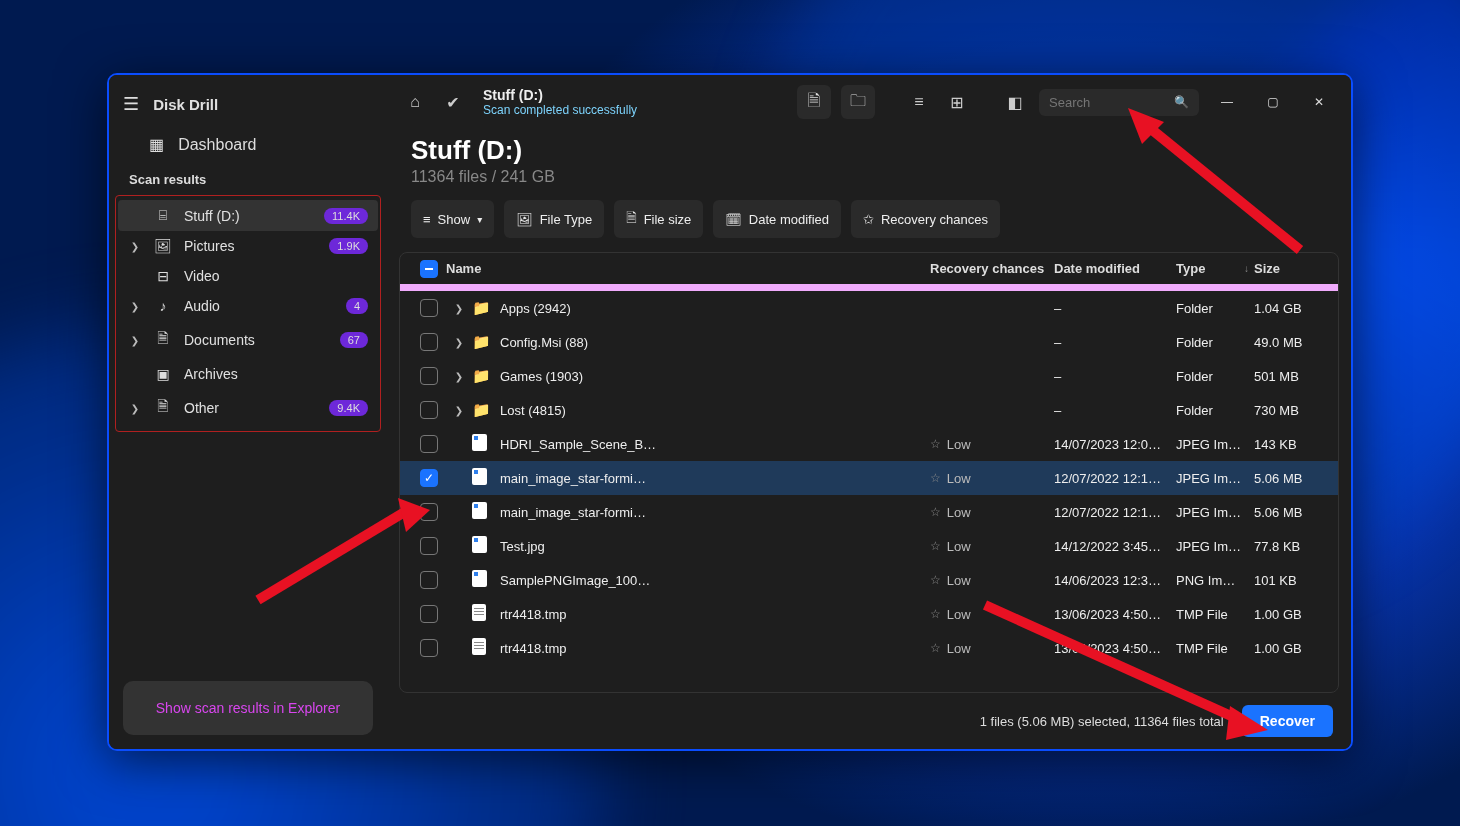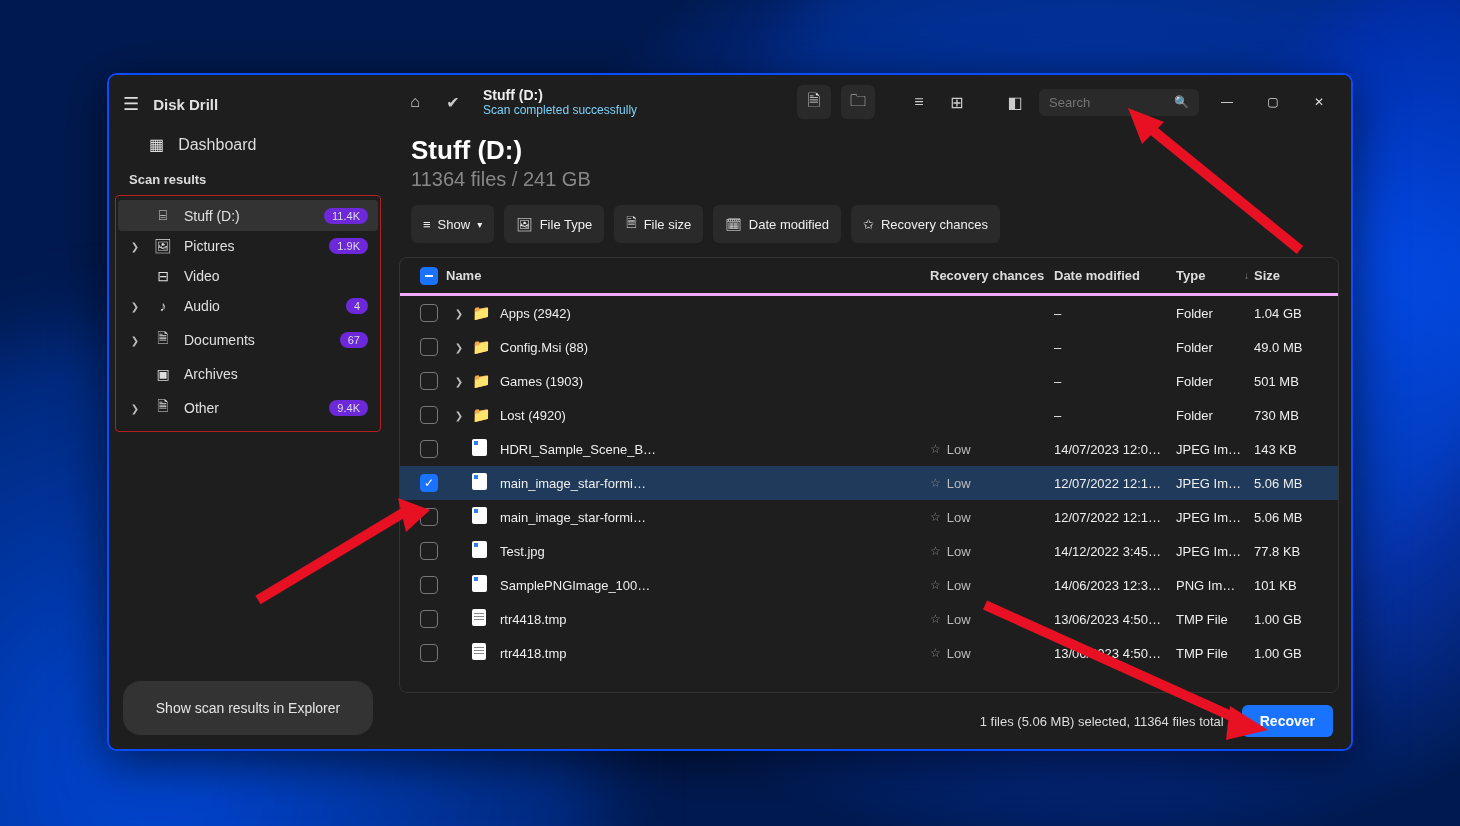--- a/index.html
+++ b/index.html
@@ -18,46 +18,46 @@
 .sb-dash { display:flex; align-items:center; gap:14px; padding:8px 0 10px 40px; color:#ddd; cursor:pointer; }
 .sb-section { font-size:13px; font-weight:600; color:#ddd; padding:8px 20px 6px 20px; }
 .sb-tree { border:1px solid #b02020; border-radius:4px; margin:2px 6px 0 6px; padding:4px 0; }
 .sb-item { display:flex; align-items:center; gap:12px; padding:7px 10px 7px 10px; font-size:14px; cursor:pointer; border-radius:4px; margin:0 2px; }
 .sb-item .chev { width:14px; font-size:10px; color:#bbb; text-align:center; }
 .sb-item .ic { width:18px; text-align:center; color:#ddd; font-size:14px; }
 .sb-item.selected { background:#333; }
 .sb-item .lbl { flex:1; }
 .sb-item .badge { background:#6d28d9; border-radius:10px; padding:2px 8px; font-size:11px; color:#ddd; }
 .sb-spacer { flex:1; }
-.sb-bottom-btn { margin:14px; padding:19px; background:#333; border-radius:18px; text-align:center; font-size:14px; color:#e5e5e5; cursor:pointer; }
+.sb-bottom-btn { margin:14px; padding:19px; background:#333; border-radius:10px; text-align:center; font-size:14px; color:#d946ef; cursor:pointer; }
 
 
 .main { flex:1; display:flex; flex-direction:column; background:#1e1e1e; color:#eee; }
 .topbar { display:flex; align-items:center; gap:10px; padding:10px 14px; }
 .tb-ic { width:28px; height:28px; display:flex; align-items:center; justify-content:center; color:#ccc; cursor:pointer; border-radius:4px; }
 .tb-sq { width:34px; height:34px; display:flex; align-items:center; justify-content:center; background:#2a2a2a; border-radius:6px; color:#ddd; cursor:pointer; }
 .tb-titleblock { margin-left:6px; }
 .tb-title { font-size:14px; font-weight:600; }
 .tb-sub { font-size:12px; color:#7dd3fc; }
 .tb-spacer { flex:1; }
 .search-box { display:flex; align-items:center; gap:8px; background:#2a2a2a; border-radius:6px; padding:6px 10px; width:160px; }
 .search-box input { background:transparent; border:none; outline:none; color:#ccc; font-size:13px; width:100%; }
 .win-btn { width:36px; height:24px; display:flex; align-items:center; justify-content:center; color:#ddd; cursor:pointer; font-size:12px; }
 
 .page-head { padding:6px 24px 14px 24px; }
 .page-h1 { font-size:26px; font-weight:600; color:#fff; }
-.page-meta { font-size:20px; color:#888; margin-top:2px; }
+.page-meta { font-size:16px; color:#888; margin-top:2px; }
 
 .filterbar { display:flex; gap:10px; padding:0 24px 14px 24px; }
 .fbtn { display:flex; align-items:center; gap:7px; background:#2a2a2a; padding:8px 12px; border-radius:6px; font-size:13px; color:#eee; cursor:pointer; }
 
 .content-row { display:flex; flex:1; min-height:0; padding:0 12px; gap:10px; }
 
 .grid-area { flex:1; display:flex; flex-direction:column; border:1px solid #333; border-radius:8px; overflow:hidden; }
-.grid-head { display:flex; align-items:center; padding:0 12px; border-bottom:3px solid #f0abfc; font-size:13px; color:#ddd; font-weight:600; height:38px; }
+.grid-head { display:flex; align-items:center; padding:0 12px; border-bottom:7px solid #f0abfc; font-size:13px; color:#ddd; font-weight:600; height:38px; }
 .col-ck { width:34px; display:flex; justify-content:center; }
 .col-name { flex:1; min-width:0; }
 .col-rec { width:124px; }
 .col-date { width:122px; }
 .col-type { width:68px; }
 .col-sort { width:10px; color:#888; font-size:10px; }
 .col-size { width:72px; text-align:left; }
 .grid-body { flex:1; overflow:hidden; }
 .row { display:flex; align-items:center; padding:0 12px; height:34px; font-size:13px; color:#eee; }
 .row.selected { background:#1f3a5a; }
@@ -270,21 +270,21 @@
               <div class="col-type" style="width:78px;white-space:nowrap;overflow:hidden;text-overflow:ellipsis">Folder</div>
               <div class="col-size">501 MB</div>
             </div>
             <div class="row">
               <div class="col-ck">
                 <div class="chk "></div>
               </div>
               <div class="col-name name">
                 <span class="expand">❯</span>
                 <span class="icon"><span class="folder-ic">📁</span></span>
-                <span class="txt">Lost (4920)</span>
+                <span class="txt">Lost (4815)</span>
               </div>
               <div class="col-rec rec"></div>
               <div class="col-date">–</div>
               <div class="col-type" style="width:78px;white-space:nowrap;overflow:hidden;text-overflow:ellipsis">Folder</div>
               <div class="col-size">730 MB</div>
             </div>
             <div class="row">
               <div class="col-ck">
                 <div class="chk "></div>
               </div>

